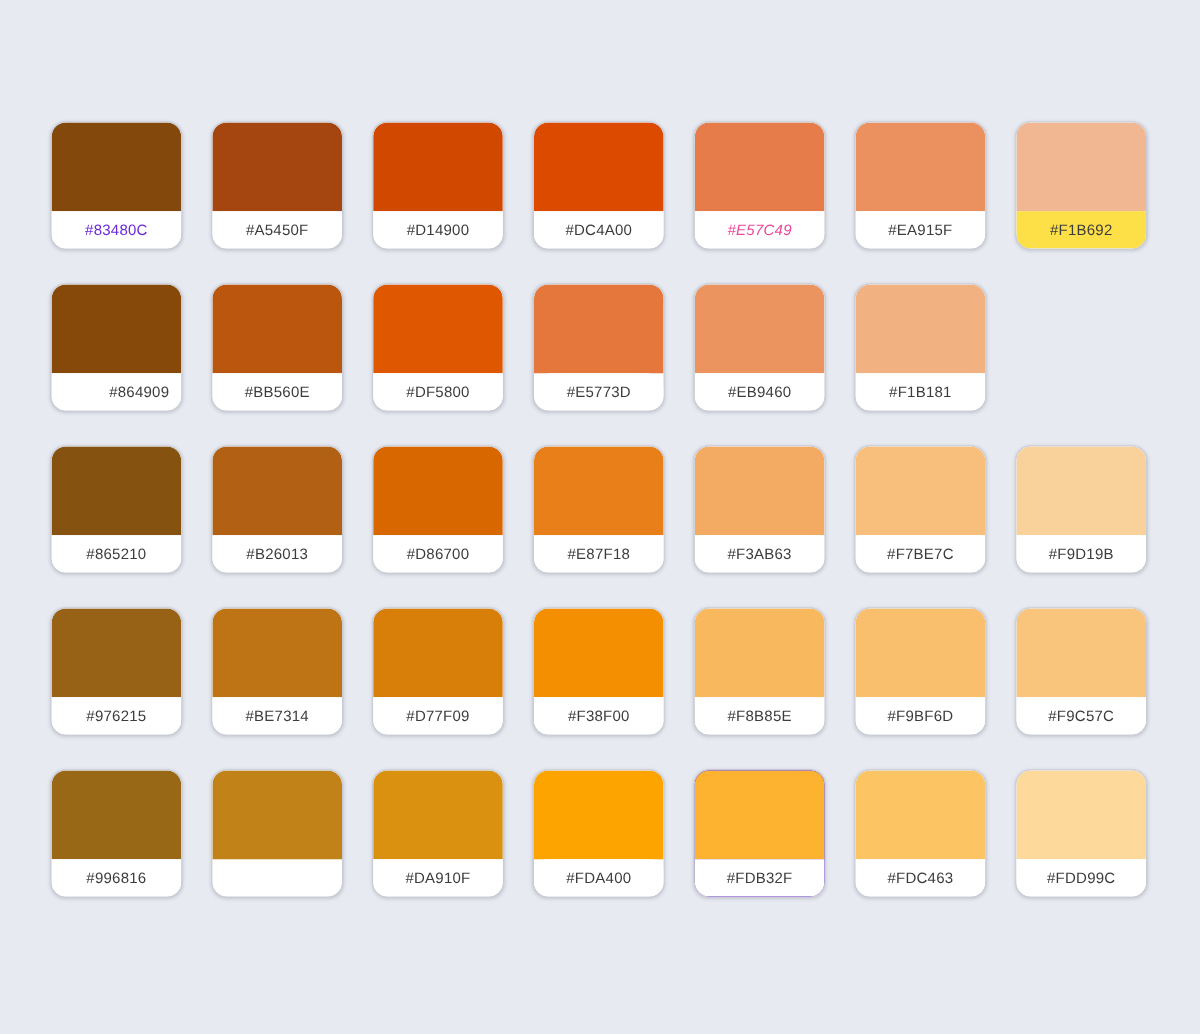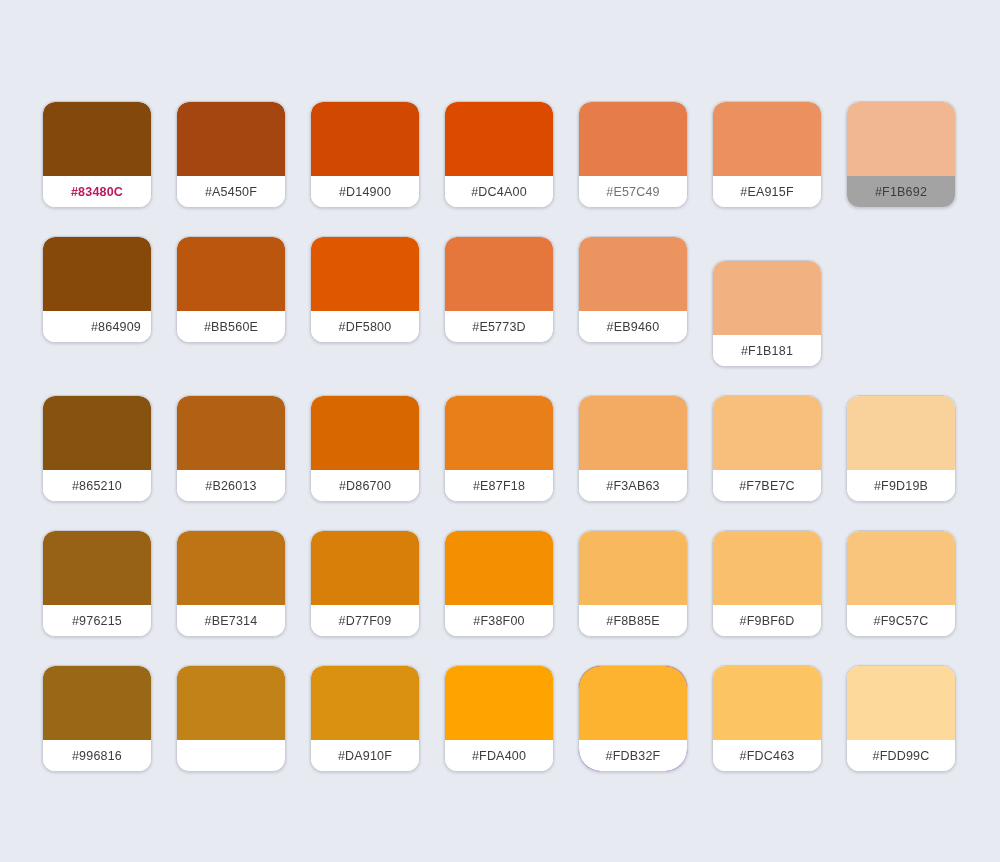--- a/index.html
+++ b/index.html
@@ -68,45 +68,45 @@
     user-select: text;
   }
 </style>
 </head>
 <body style="background-color: rgb(231, 234, 241);">
 
 <div id="palette-grid">
     <div class="swatch-row">
       <div class="swatch-card" style="border-color: rgb(201, 204, 212); background-color: rgb(255, 255, 255);">
         <div class="swatch-color" style="background-color: rgb(131, 72, 12);"></div>
-        <div class="swatch-label" style="color: #be185d; background-color: rgb(255, 255, 255); font-weight: bold;">#83480C</div>
+        <div class="swatch-label" style="color: #6d28d9; background-color: rgb(255, 255, 255);">#83480C</div>
       </div>
       <div class="swatch-card" style="border-color: rgb(201, 204, 212); background-color: rgb(255, 255, 255);">
         <div class="swatch-color" style="background-color: rgb(165, 69, 15);"></div>
         <div class="swatch-label" style="color: rgb(60, 60, 60); background-color: rgb(255, 255, 255);">#A5450F</div>
       </div>
       <div class="swatch-card" style="border-color: rgb(201, 204, 212); background-color: rgb(255, 255, 255);">
         <div class="swatch-color" style="background-color: rgb(209, 73, 0);"></div>
         <div class="swatch-label" style="color: rgb(60, 60, 60); background-color: rgb(255, 255, 255);">#D14900</div>
       </div>
       <div class="swatch-card" style="border-color: rgb(201, 204, 212); background-color: rgb(255, 255, 255);">
         <div class="swatch-color" style="background-color: rgb(220, 74, 0);"></div>
         <div class="swatch-label" style="color: rgb(60, 60, 60); background-color: rgb(255, 255, 255);">#DC4A00</div>
       </div>
       <div class="swatch-card" style="border-color: rgb(201, 204, 212); background-color: rgb(255, 255, 255);">
         <div class="swatch-color" style="background-color: rgb(229, 124, 73);"></div>
-        <div class="swatch-label" style="color: #737373; background-color: rgb(255, 255, 255);">#E57C49</div>
+        <div class="swatch-label" style="color: #ec4899; background-color: rgb(255, 255, 255); font-style: italic;">#E57C49</div>
       </div>
       <div class="swatch-card" style="border-color: rgb(201, 204, 212); background-color: rgb(255, 255, 255);">
         <div class="swatch-color" style="background-color: rgb(234, 145, 95);"></div>
         <div class="swatch-label" style="color: rgb(60, 60, 60); background-color: rgb(255, 255, 255);">#EA915F</div>
       </div>
       <div class="swatch-card" style="border-color: rgb(201, 204, 212); background-color: rgb(255, 255, 255);">
         <div class="swatch-color" style="background-color: rgb(241, 182, 146);"></div>
-        <div class="swatch-label" style="color: rgb(60, 60, 60); background-color: #a3a3a3;">#F1B692</div>
+        <div class="swatch-label" style="color: rgb(60, 60, 60); background-color: #fde047;">#F1B692</div>
       </div>
     </div>
     <div class="swatch-row">
       <div class="swatch-card" style="border-color: rgb(201, 204, 212); background-color: rgb(255, 255, 255);">
         <div class="swatch-color" style="background-color: rgb(134, 73, 9);"></div>
         <div class="swatch-label" style="color: rgb(60, 60, 60); background-color: rgb(255, 255, 255); padding-left: 38px;">#864909</div>
       </div>
       <div class="swatch-card" style="border-color: rgb(201, 204, 212); background-color: rgb(255, 255, 255);">
         <div class="swatch-color" style="background-color: rgb(187, 86, 14);"></div>
         <div class="swatch-label" style="color: rgb(60, 60, 60); background-color: rgb(255, 255, 255);">#BB560E</div>
@@ -116,21 +116,21 @@
         <div class="swatch-label" style="color: rgb(60, 60, 60); background-color: rgb(255, 255, 255);">#DF5800</div>
       </div>
       <div class="swatch-card" style="border-color: rgb(201, 204, 212); background-color: rgb(255, 255, 255);">
         <div class="swatch-color" style="background-color: rgb(229, 119, 61);"></div>
         <div class="swatch-label" style="color: rgb(60, 60, 60); background-color: rgb(255, 255, 255); border-radius: 14px;">#E5773D</div>
       </div>
       <div class="swatch-card" style="border-color: rgb(201, 204, 212); background-color: rgb(255, 255, 255);">
         <div class="swatch-color" style="background-color: rgb(235, 148, 96);"></div>
         <div class="swatch-label" style="color: rgb(60, 60, 60); background-color: rgb(255, 255, 255);">#EB9460</div>
       </div>
-      <div class="swatch-card" style="border-color: rgb(201, 204, 212); background-color: rgb(255, 255, 255); margin-top: 24px;">
+      <div class="swatch-card" style="border-color: rgb(201, 204, 212); background-color: rgb(255, 255, 255);">
         <div class="swatch-color" style="background-color: rgb(241, 177, 129);"></div>
         <div class="swatch-label" style="color: rgb(60, 60, 60); background-color: rgb(255, 255, 255);">#F1B181</div>
       </div>
     </div>
     <div class="swatch-row">
       <div class="swatch-card" style="border-color: rgb(201, 204, 212); background-color: rgb(255, 255, 255);">
         <div class="swatch-color" style="background-color: rgb(134, 82, 16);"></div>
         <div class="swatch-label" style="color: rgb(60, 60, 60); background-color: rgb(255, 255, 255);">#865210</div>
       </div>
       <div class="swatch-card" style="border-color: rgb(201, 204, 212); background-color: rgb(255, 255, 255);">
@@ -198,21 +198,21 @@
         <div class="swatch-label" style="color: rgb(60, 60, 60); background-color: rgb(255, 255, 255);">#C18217</div>
       </div>
       <div class="swatch-card" style="border-color: rgb(201, 204, 212); background-color: rgb(255, 255, 255);">
         <div class="swatch-color" style="background-color: rgb(218, 145, 15);"></div>
         <div class="swatch-label" style="color: rgb(60, 60, 60); background-color: rgb(255, 255, 255);">#DA910F</div>
       </div>
       <div class="swatch-card" style="border-color: rgb(201, 204, 212); background-color: rgb(255, 255, 255);">
         <div class="swatch-color" style="background-color: rgb(253, 164, 0);"></div>
         <div class="swatch-label" style="color: rgb(60, 60, 60); background-color: rgb(255, 255, 255); border-radius: 11px;">#FDA400</div>
       </div>
-      <div class="swatch-card" style="border-color: rgb(201, 204, 212); background-color: #6d28d9; border-radius: 23px;">
+      <div class="swatch-card" style="border-color: rgb(201, 204, 212); background-color: #6d28d9;">
         <div class="swatch-color" style="background-color: rgb(253, 179, 47);"></div>
         <div class="swatch-label" style="color: rgb(60, 60, 60); background-color: rgb(255, 255, 255);">#FDB32F</div>
       </div>
       <div class="swatch-card" style="border-color: rgb(201, 204, 212); background-color: rgb(255, 255, 255);">
         <div class="swatch-color" style="background-color: rgb(253, 196, 99);"></div>
         <div class="swatch-label" style="color: rgb(60, 60, 60); background-color: rgb(255, 255, 255);">#FDC463</div>
       </div>
       <div class="swatch-card" style="border-color: rgb(201, 204, 212); background-color: rgb(255, 255, 255);">
         <div class="swatch-color" style="background-color: rgb(253, 217, 156);"></div>
         <div class="swatch-label" style="color: rgb(60, 60, 60); background-color: rgb(255, 255, 255);">#FDD99C</div>

